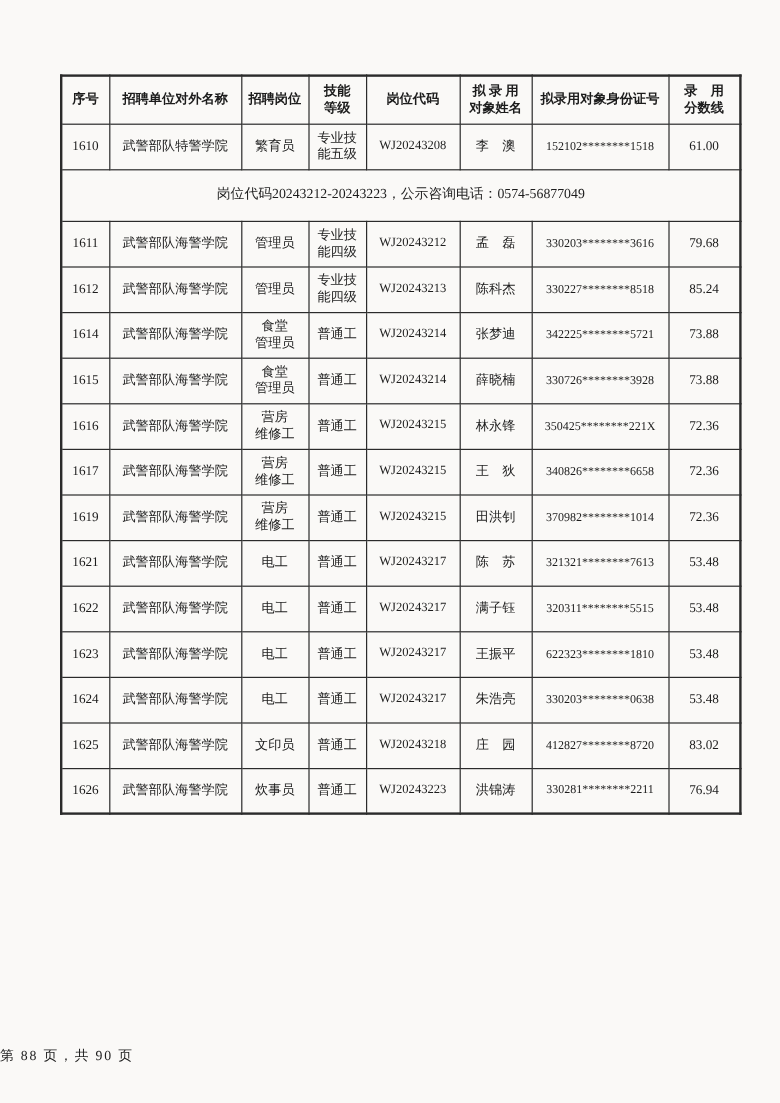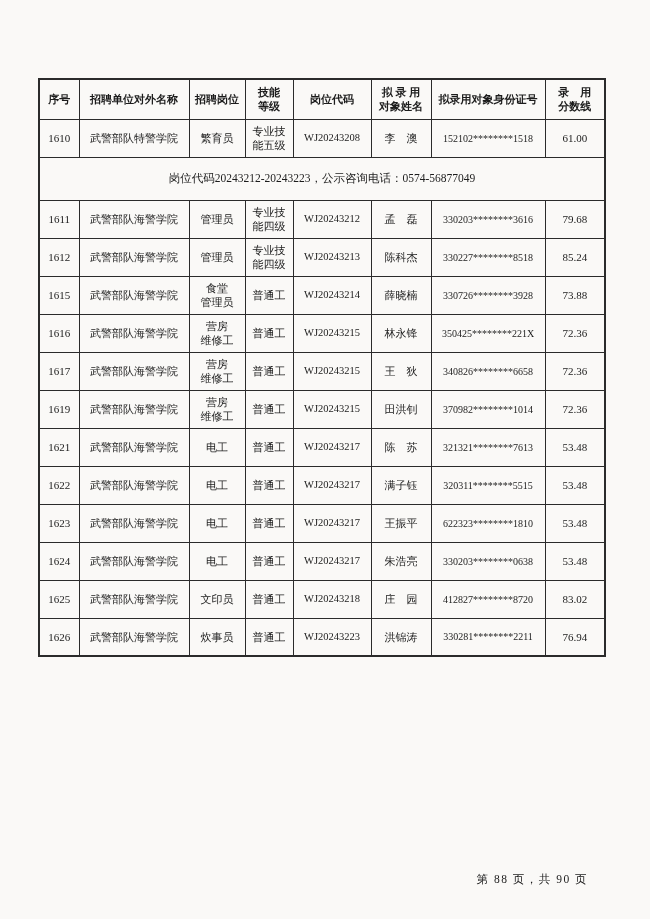--- a/index.html
+++ b/index.html
@@ -4,44 +4,43 @@
 <style>
   html,body { margin:0; padding:0; }
   body {
     width:650px; height:919px;
     background:#faf9f7;
     font-family:"Liberation Serif","DejaVu Serif",serif;
     color:#1c1c1c;
   }
   .page { position:relative; width:650px; height:919px; overflow:hidden; }
   table.roster {
-    position:absolute; left:38px; top:62px;
+    position:absolute; left:50px; top:62px;
     width:566px;
     border-collapse:collapse; table-layout:fixed;
     border:2px solid #2b2b2b;
-    margin-top:16px;
   }
   .roster th, .roster td {
     border:1px solid #2b2b2b;
     text-align:center; vertical-align:middle;
     padding:1px 2px;
     font-size:11px; line-height:1.3;
     white-space:pre-line;
     overflow:hidden;
   }
   .roster thead tr { height:40px; }
   .roster tbody tr { height:38px; }
   .roster th { font-weight:bold; }
   .roster td.id-cell { font-size:10px; white-space:nowrap; }
   .roster td.code-cell { font-size:10.5px; white-space:nowrap; }
   .roster tr.banner-row { height:43px; }
   .roster td.banner-cell { font-weight:normal; font-size:11.5px; white-space:nowrap; }
   .footer {
     position:absolute; left:0; top:872px; width:588px;
-    text-align:right; font-size:11.5px; letter-spacing:1.5px;
+    text-align:left; font-size:11.5px; letter-spacing:1.5px;
   }
 </style>
 </head>
 <body>
 
 <div class="page">
 
   <table class="roster">
     <colgroup>
       <col style="width:40px">
@@ -99,20 +98,31 @@
         <td>武警部队海警学院</td>
         <td>管理员</td>
         <td>专业技
 能四级</td>
         <td class="code-cell">WJ20243213</td>
         <td>陈科杰</td>
         <td class="id-cell">330227********8518</td>
         <td>85.24</td>
       </tr>
       <tr>
+        <td>1614</td>
+        <td>武警部队海警学院</td>
+        <td>食堂
+管理员</td>
+        <td>普通工</td>
+        <td class="code-cell">WJ20243214</td>
+        <td>张梦迪</td>
+        <td class="id-cell">342225********5721</td>
+        <td>73.88</td>
+      </tr>
+      <tr>
         <td>1615</td>
         <td>武警部队海警学院</td>
         <td>食堂
 管理员</td>
         <td>普通工</td>
         <td class="code-cell">WJ20243214</td>
         <td>薛晓楠</td>
         <td class="id-cell">330726********3928</td>
         <td>73.88</td>
       </tr>

